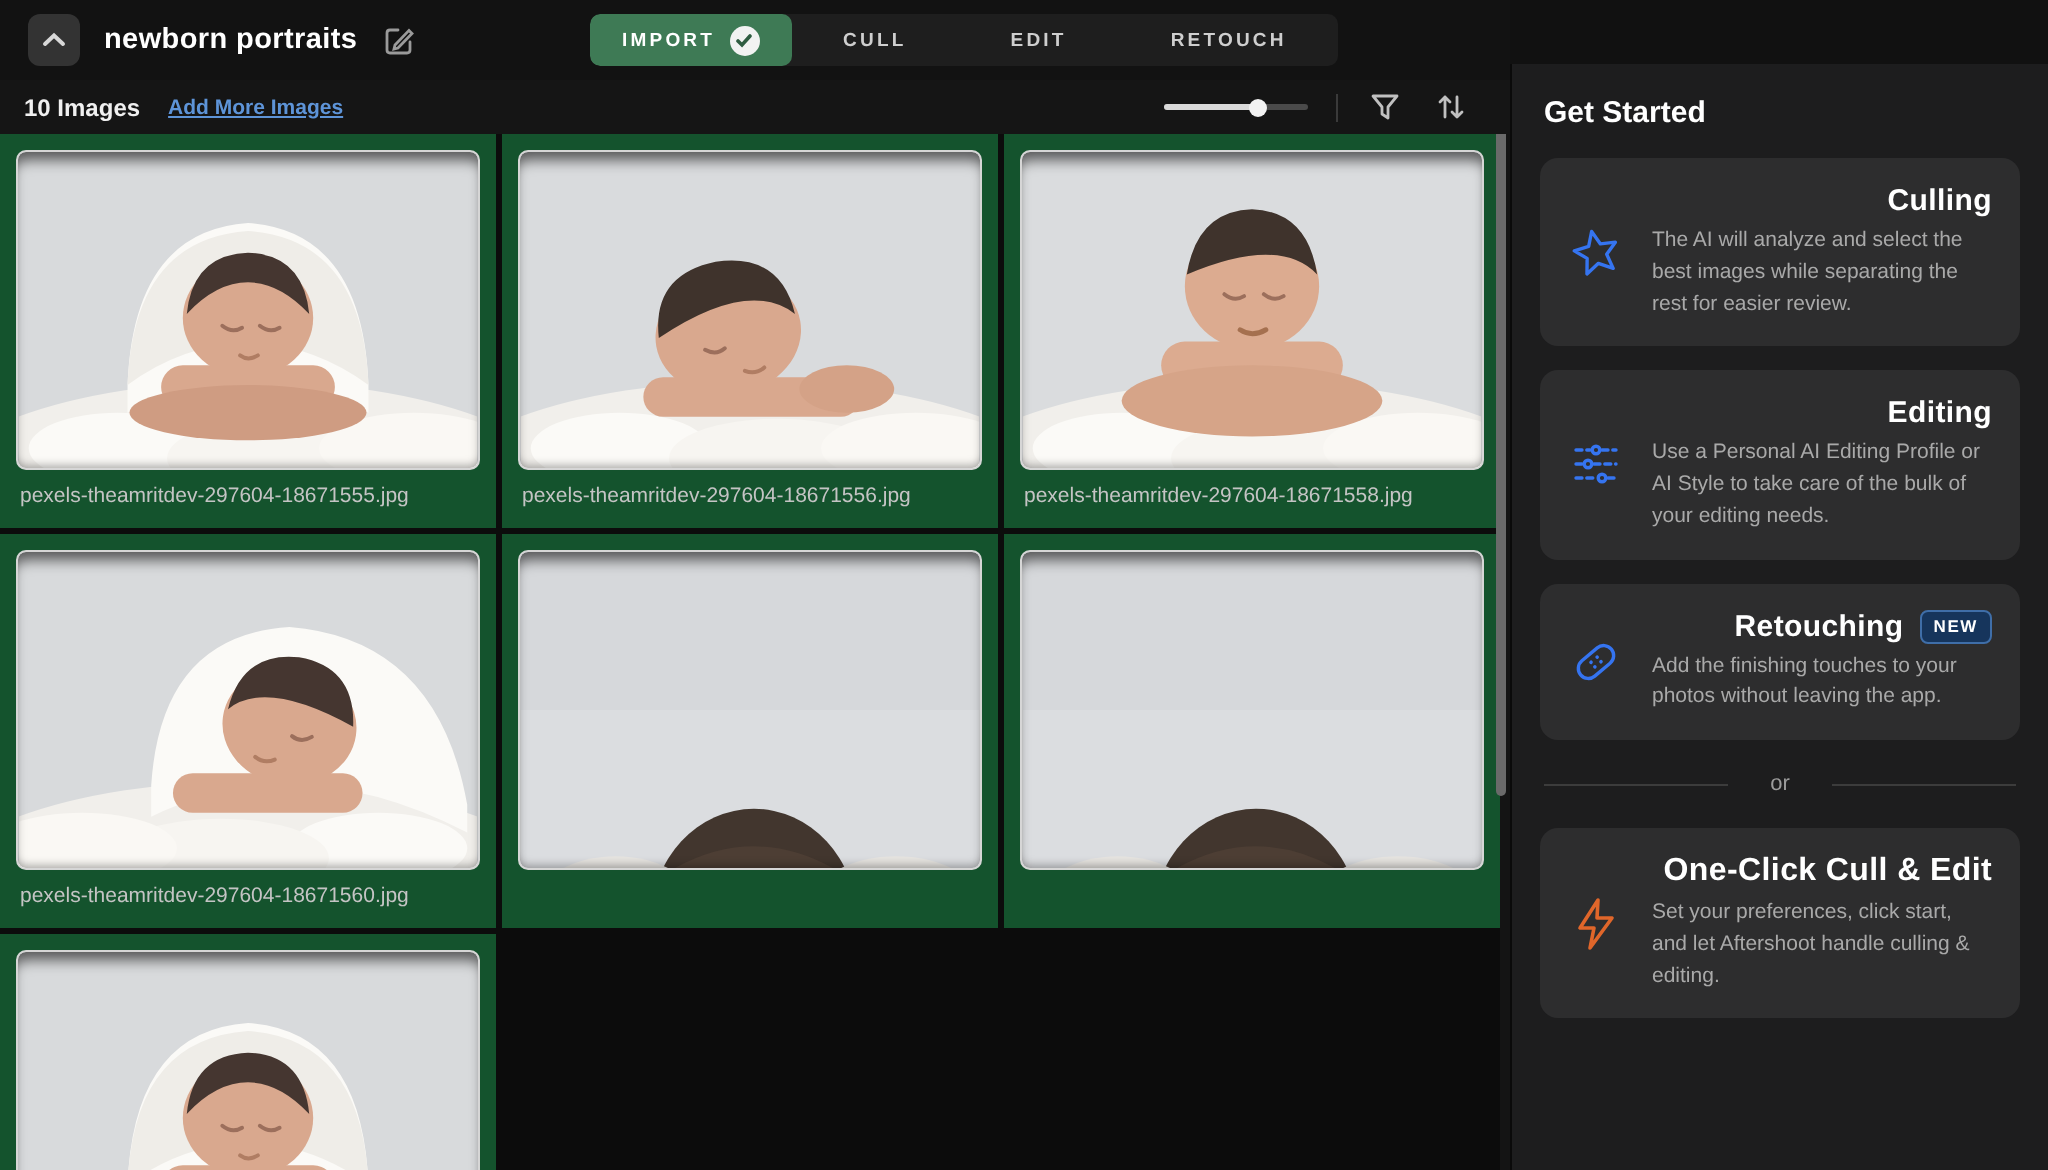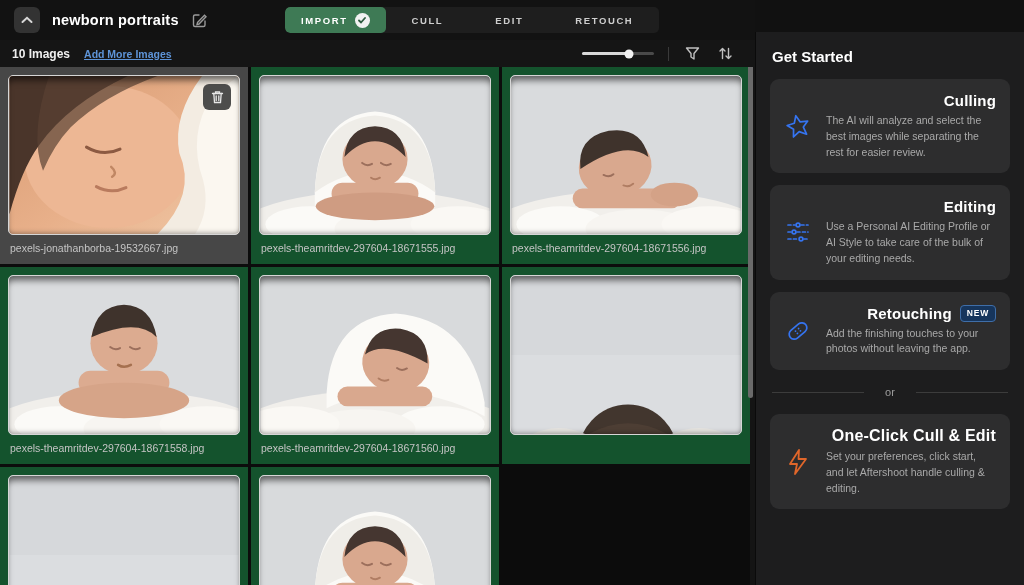--- a/index.html
+++ b/index.html
@@ -9,21 +9,21 @@
   
   .main { width:755px; height:585px; display:flex; flex-direction:column; background:#141414; position:relative; }
 
   
   .topbar { height:40px; background:#121212; display:flex; align-items:center; padding:0 14px; flex:0 0 auto; position:relative; }
   .collapse-btn { width:26px; height:26px; background:#333; border:none; border-radius:6px; display:flex; align-items:center; justify-content:center; cursor:pointer; }
   .collapse-btn svg { stroke:#d8d8d8; }
   .project-title { font-size:14.5px; font-weight:700; margin-left:12px; letter-spacing:.2px; }
   .edit-btn { background:none; border:none; margin-left:12px; cursor:pointer; display:flex; }
   .edit-btn svg { stroke:#9a9a9a; }
-  .tabgroup { position:absolute; left:285px; top:7px; height:26px; display:flex; align-items:center; background:#1e1e1e; border-radius:5px; overflow:hidden; }
+  .tabgroup { position:absolute; left:295px; top:7px; height:26px; display:flex; align-items:center; background:#1e1e1e; border-radius:5px; overflow:hidden; }
   .tab { height:26px; border:none; background:transparent; color:#cecece; font-size:9.5px; font-weight:700; letter-spacing:1.6px; padding:0 26px; cursor:pointer; font-family:inherit; display:flex; align-items:center; gap:7px; }
   .tab.active { background:#3e7a55; color:#fff; border-radius:5px; padding:0 16px; }
   .check-circle { width:15px; height:15px; background:#f2f2f2; border-radius:50%; display:inline-flex; align-items:center; justify-content:center; }
   .check-circle svg { stroke:#2f5c41; }
 
   
   .gridheader { height:27px; background:#151515; display:flex; align-items:center; padding:0 20px 0 12px; flex:0 0 auto; }
   .img-count { font-size:12px; font-weight:700; color:#f0f0f0; }
   .add-link { font-size:10.5px; font-weight:700; color:#5e94d8; text-decoration:underline; margin-left:14px; cursor:pointer; }
   .gh-right { margin-left:auto; display:flex; align-items:center; gap:14px; }
@@ -214,36 +214,20 @@
             <path d="M4.5 12.5 V2.5 M4.5 2.5 L2 5 M4.5 2.5 L7 5"></path>
             <path d="M10.5 2.5 V12.5 M10.5 12.5 L8 10 M10.5 12.5 L13 10"></path>
           </svg>
       </button>
     </div>
   </div>
 
   <div class="gridwrap">
     <div class="grid">
 
-      <div class="cell selected">
-        <div class="photo-frame">
-          <svg class="ph">
-              <use href="#ph-warm"></use>
-            </svg>
-          <button class="trash-btn">
-            <svg width="13" height="14" viewBox="0 0 13 14" fill="none" stroke-width="1.3" stroke-linecap="round">
-                <path d="M1.5 3.5 H11.5"></path>
-                <path d="M4.5 3.5 V2 H8.5 V3.5"></path>
-                <path d="M2.8 3.5 L3.5 12.5 H9.5 L10.2 3.5"></path>
-                <path d="M5.2 6 V10.5 M7.8 6 V10.5"></path>
-              </svg>
-          </button>
-        </div>
-        <div class="filename">pexels-jonathanborba-19532667.jpg</div>
-      </div>
 
       <div class="cell">
         <div class="photo-frame">
             <svg class="ph">
               <use href="#ph-hood-center"></use>
             </svg>
           </div>
         <div class="filename">pexels-theamritdev-297604-18671555.jpg</div>
       </div>
 

